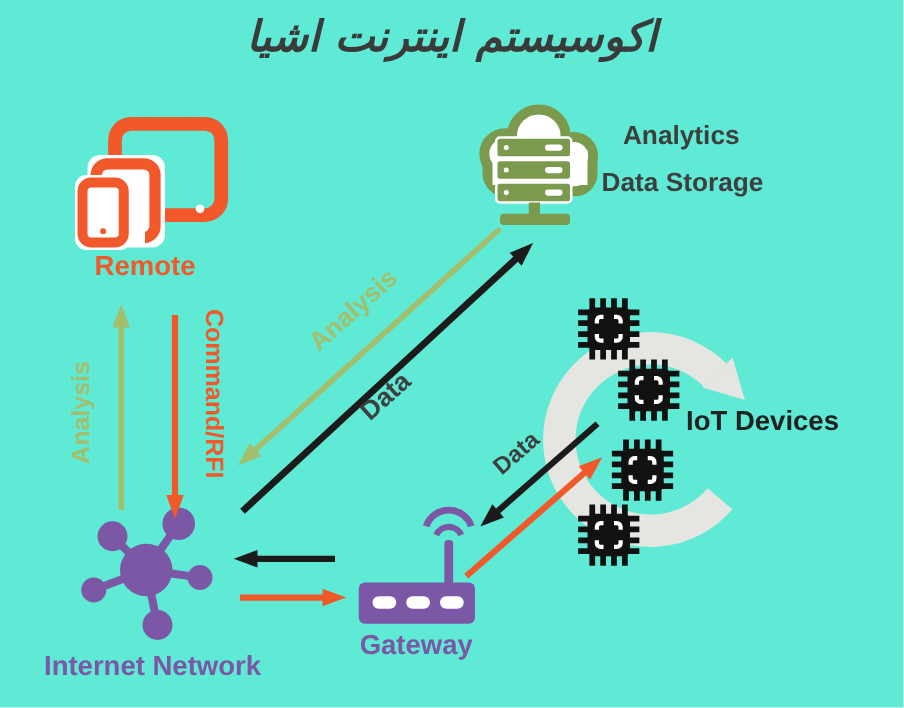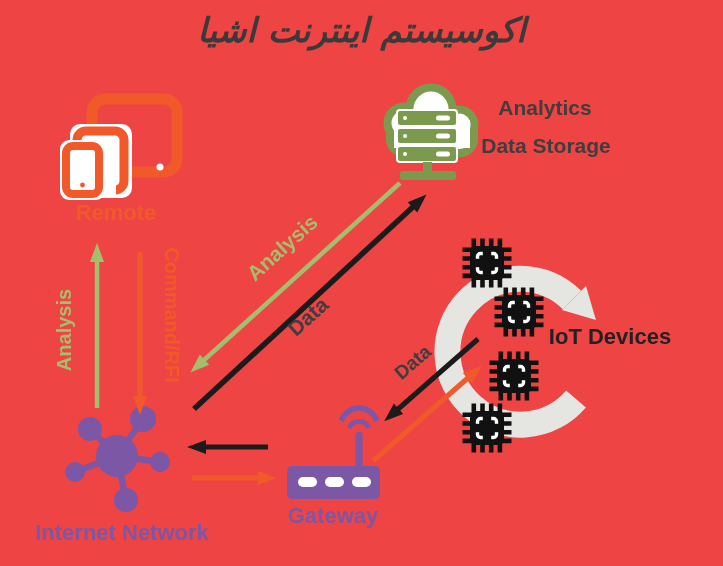--- a/index.html
+++ b/index.html
@@ -1,16 +1,16 @@
 <!DOCTYPE html>
 <html><head>
 <meta charset="utf-8">
 <style>
   html,body{margin:0;padding:0;background:#ffffff;}
-  .canvas{position:relative;width:723px;height:566px;background:#ef4444;overflow:hidden;
+  .canvas{position:relative;width:723px;height:566px;background:#5eead4;overflow:hidden;
           font-family:"Liberation Sans",sans-serif;}
   .title{position:absolute;top:10px;left:0;width:723px;text-align:center;
          font-family:"DejaVu Sans","Liberation Sans",sans-serif;
          font-size:34px;font-weight:bold;font-style:italic;color:#3a3a3a;letter-spacing:0px;}
   svg{position:absolute;left:0;top:0;}
   .lbl{font-family:"Liberation Sans",sans-serif;font-weight:bold;}
   .orange-f{fill:#F1592B}.orange-s{stroke:#F1592B}
   .purple-f{fill:#7B57A6}.purple-s{stroke:#7B57A6}
   .greenic-f{fill:#7C9A4D}.greenic-s{stroke:#7C9A4D}
   .greenar-f{fill:#A3BE6C}.greenar-s{stroke:#A3BE6C}

